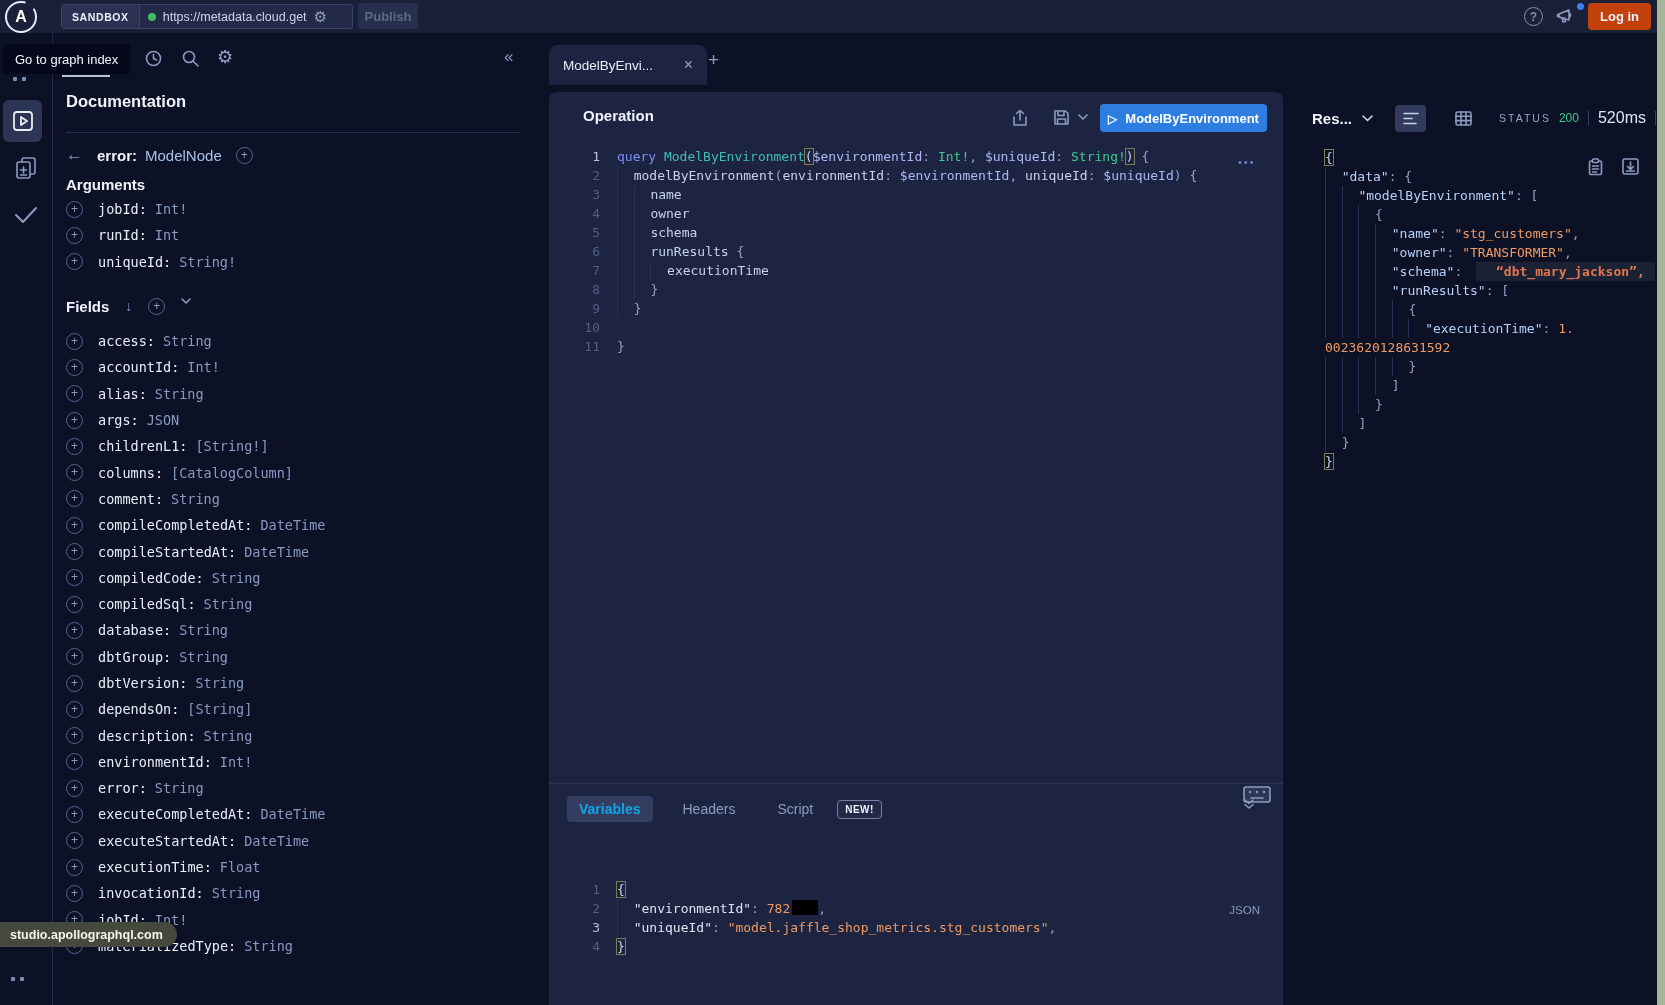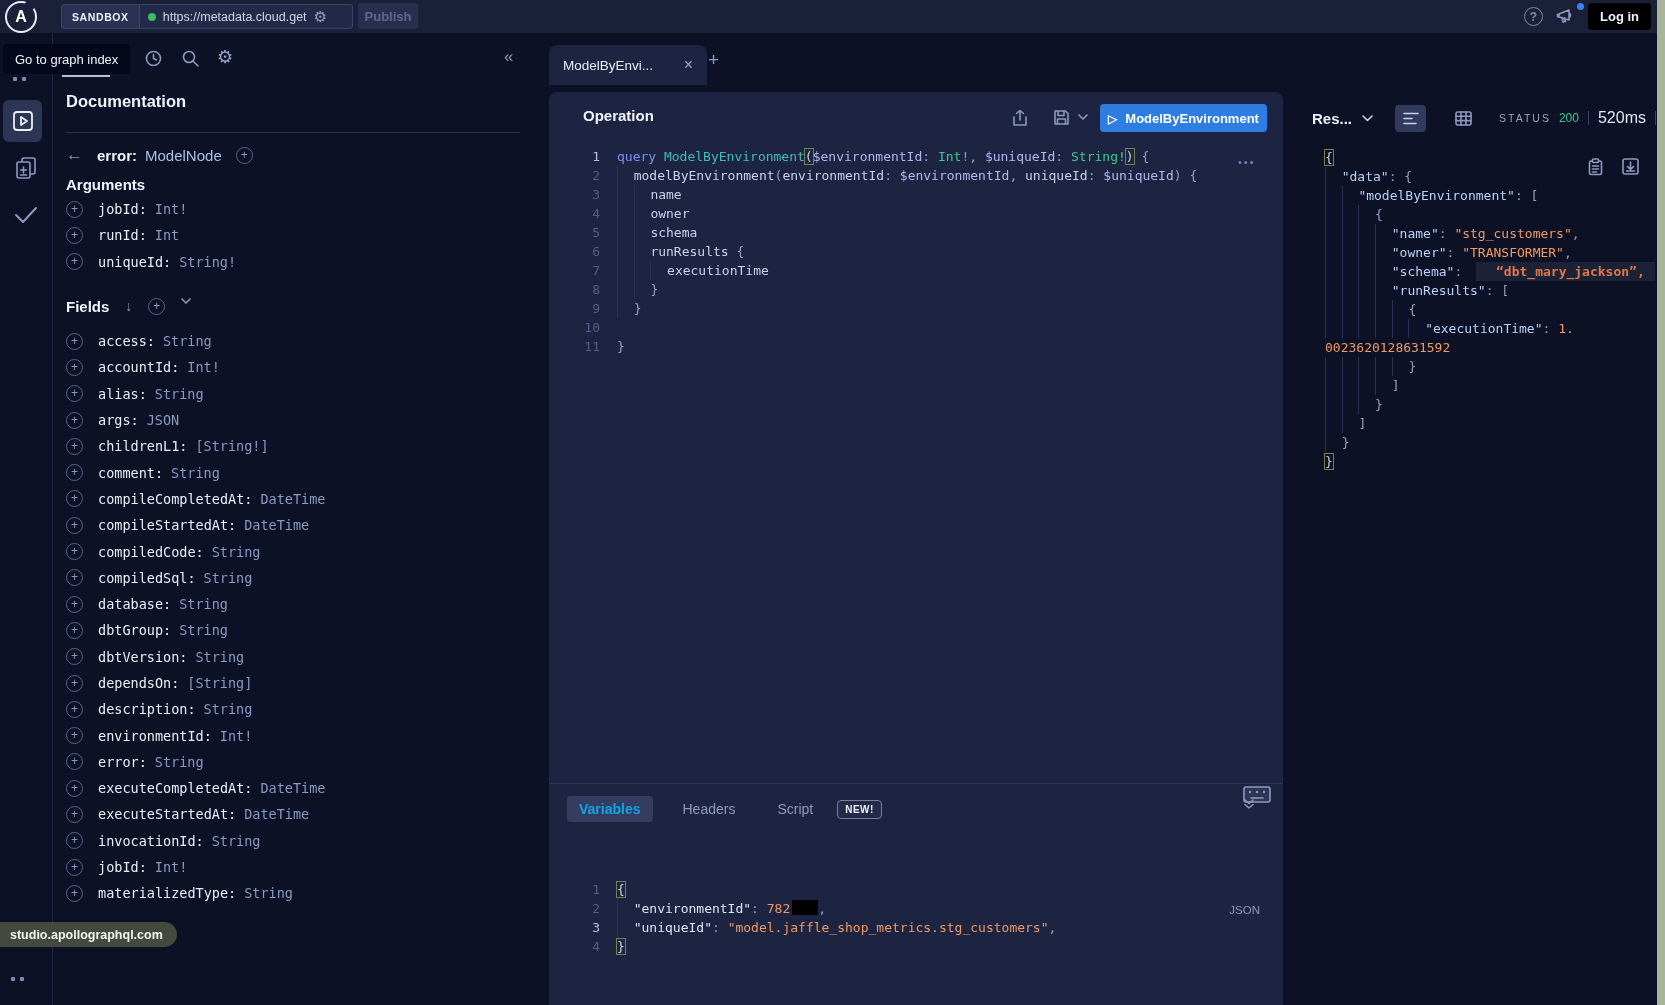--- a/index.html
+++ b/index.html
@@ -21,21 +21,21 @@
   .urltext{font-size:12.5px;color:#cdd6ea;white-space:nowrap;overflow:hidden;}
   .i-gear{color:#93a0c4;font-size:15px;line-height:1;}
   .i-gear::before{content:"⚙";}
   .publish{position:absolute;left:358px;top:3px;width:60px;height:26px;background:#272f4f;border:none;
            border-radius:3px;color:#5d6889;font-size:13px;font-weight:bold;}
   .helpicon{position:absolute;left:1524px;top:7px;width:19px;height:19px;border:1.5px solid #7d8bb0;border-radius:50%;
             box-sizing:border-box;color:#7d8bb0;font-size:12px;font-weight:bold;display:flex;align-items:center;justify-content:center;}
   .helpicon::before{content:"?";}
   .mega{position:absolute;left:1556px;top:6px;}
   .megadot{position:absolute;left:1577px;top:3px;width:7px;height:7px;border-radius:50%;background:#3b82f0;}
-  .login{position:absolute;left:1588px;top:3px;height:27px;padding:0 12px;background:#000000;border:none;
+  .login{position:absolute;left:1588px;top:3px;height:27px;padding:0 12px;background:#c2410c;border:none;
          border-radius:4px;color:#eef2fa;font-size:13px;font-weight:bold;}
   
   .rail{position:absolute;left:0;top:33px;width:52px;height:972px;background:#0c1126;border-right:1px solid #222a47;}
   .railchip{position:absolute;left:3px;top:67px;width:39px;height:42px;background:#2d3554;border-radius:6px;
             display:flex;align-items:center;justify-content:center;}
   .railicon{position:absolute;left:0;width:52px;display:flex;justify-content:center;}
   .dots2{position:absolute;display:flex;gap:5px;}
   .dots2 i{width:4px;height:4px;background:#7e8bb0;border-radius:1px;}
   
   .tooltip{position:absolute;left:3px;top:44px;height:30px;padding:0 12px;background:#04081a;border-radius:4px;
@@ -269,20 +269,25 @@
         <span class="dname">args:</span>
         <span class="dtype">JSON</span>
       </div>
 
       <div class="drow">
         <span class="pluscirc"></span>
         <span class="dname">childrenL1:</span>
         <span class="dtype">[String!]</span>
       </div>
 
+      <div class="drow">
+        <span class="pluscirc"></span>
+        <span class="dname">columns:</span>
+        <span class="dtype">[CatalogColumn]</span>
+      </div>
 
       <div class="drow">
         <span class="pluscirc"></span>
         <span class="dname">comment:</span>
         <span class="dtype">String</span>
       </div>
 
       <div class="drow">
         <span class="pluscirc"></span>
         <span class="dname">compileCompletedAt:</span>
@@ -354,20 +359,25 @@
         <span class="dname">executeCompletedAt:</span>
         <span class="dtype">DateTime</span>
       </div>
 
       <div class="drow">
         <span class="pluscirc"></span>
         <span class="dname">executeStartedAt:</span>
         <span class="dtype">DateTime</span>
       </div>
 
+      <div class="drow">
+        <span class="pluscirc"></span>
+        <span class="dname">executionTime:</span>
+        <span class="dtype">Float</span>
+      </div>
 
       <div class="drow">
         <span class="pluscirc"></span>
         <span class="dname">invocationId:</span>
         <span class="dtype">String</span>
       </div>
 
       <div class="drow">
         <span class="pluscirc"></span>
         <span class="dname">jobId:</span>

